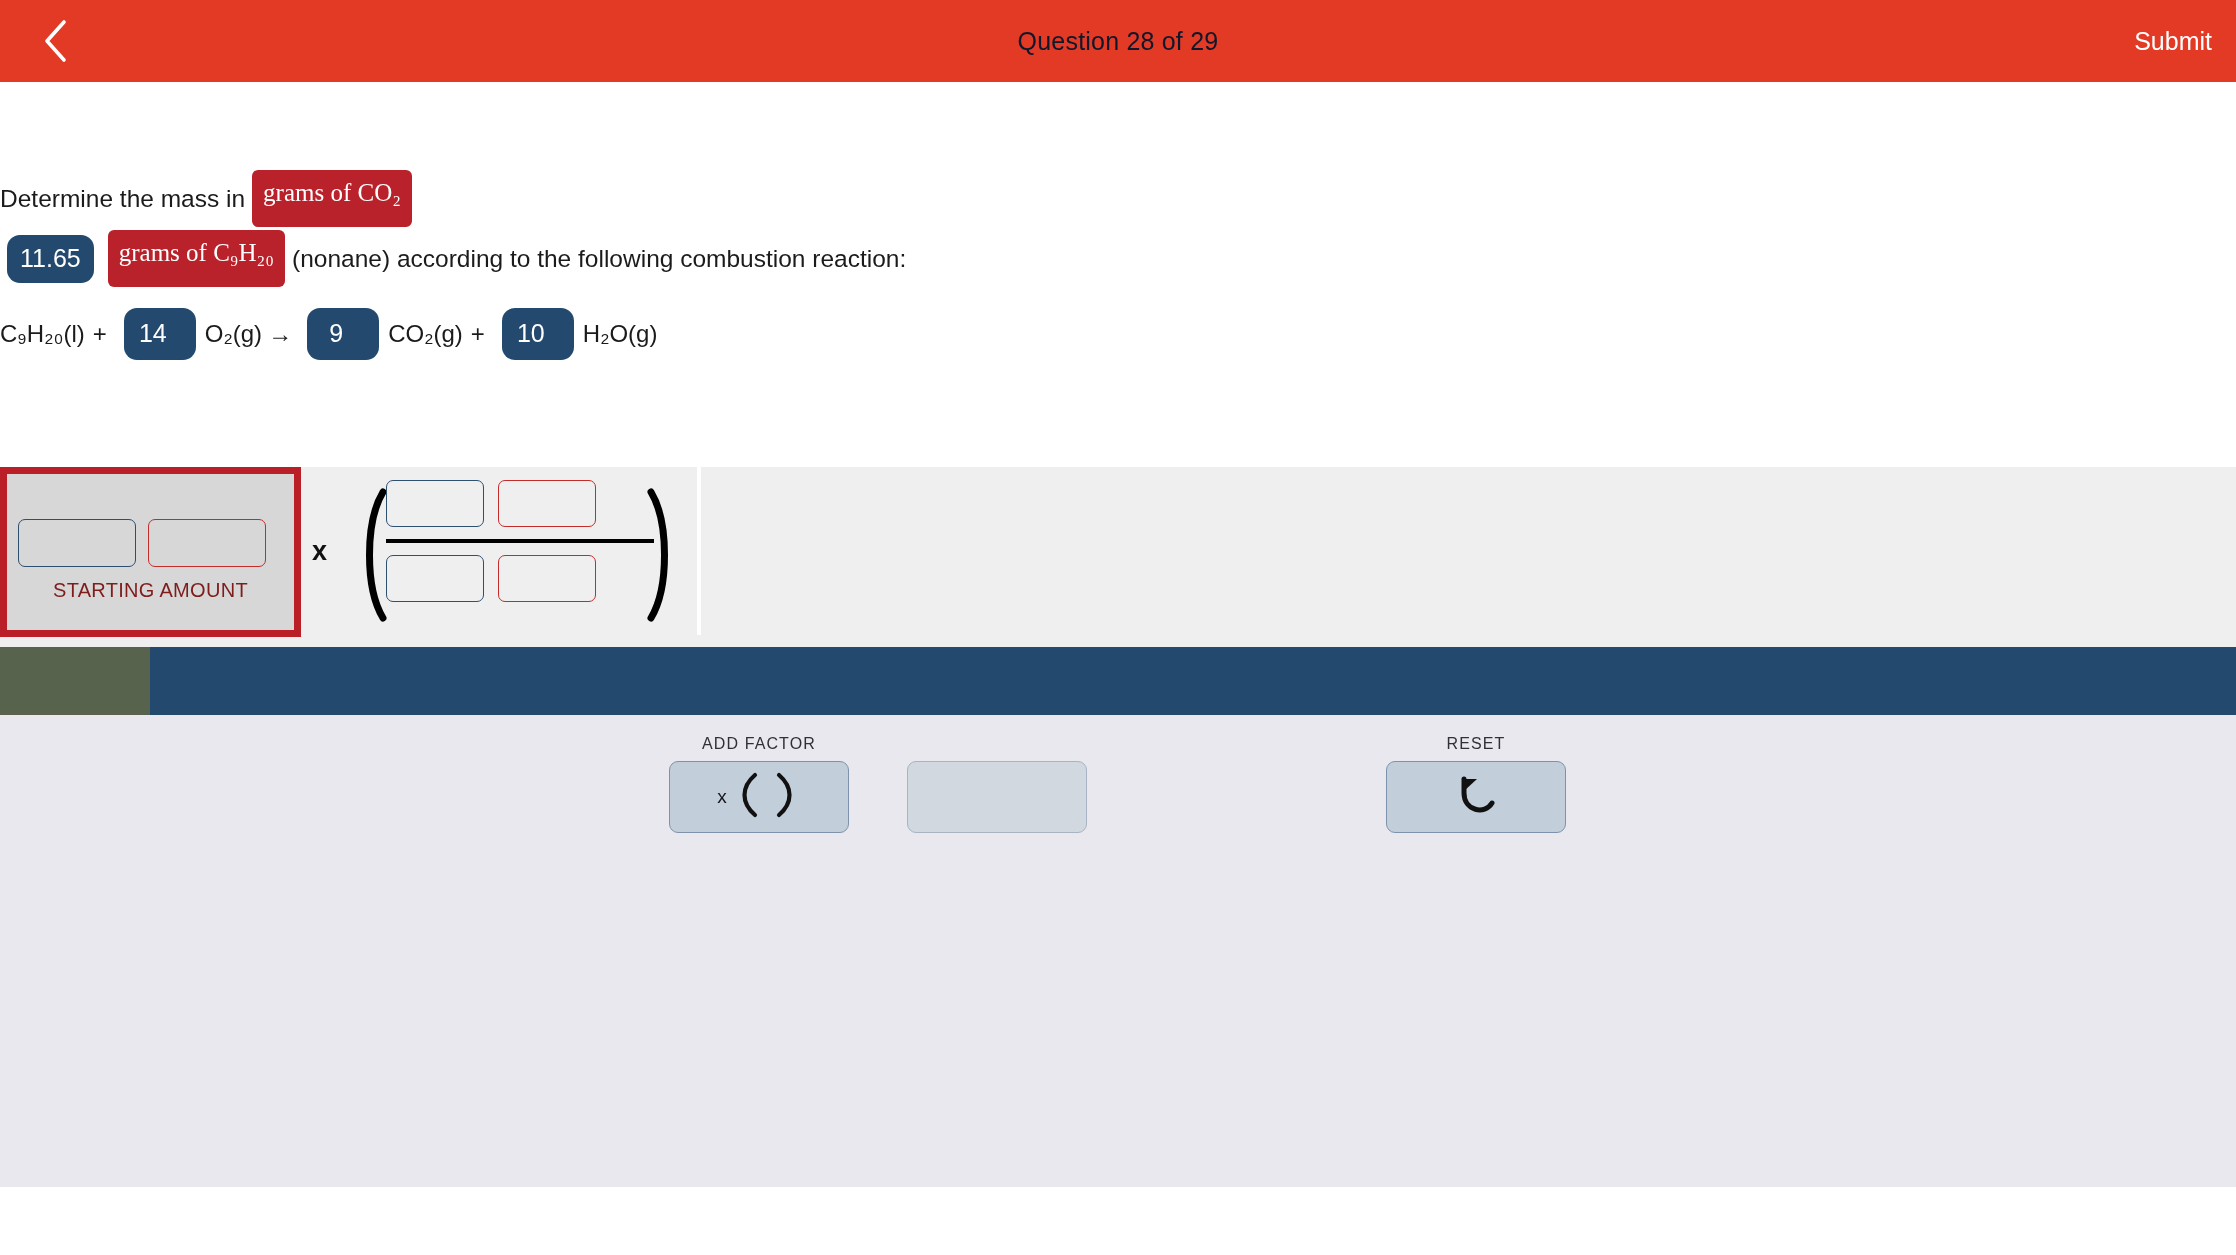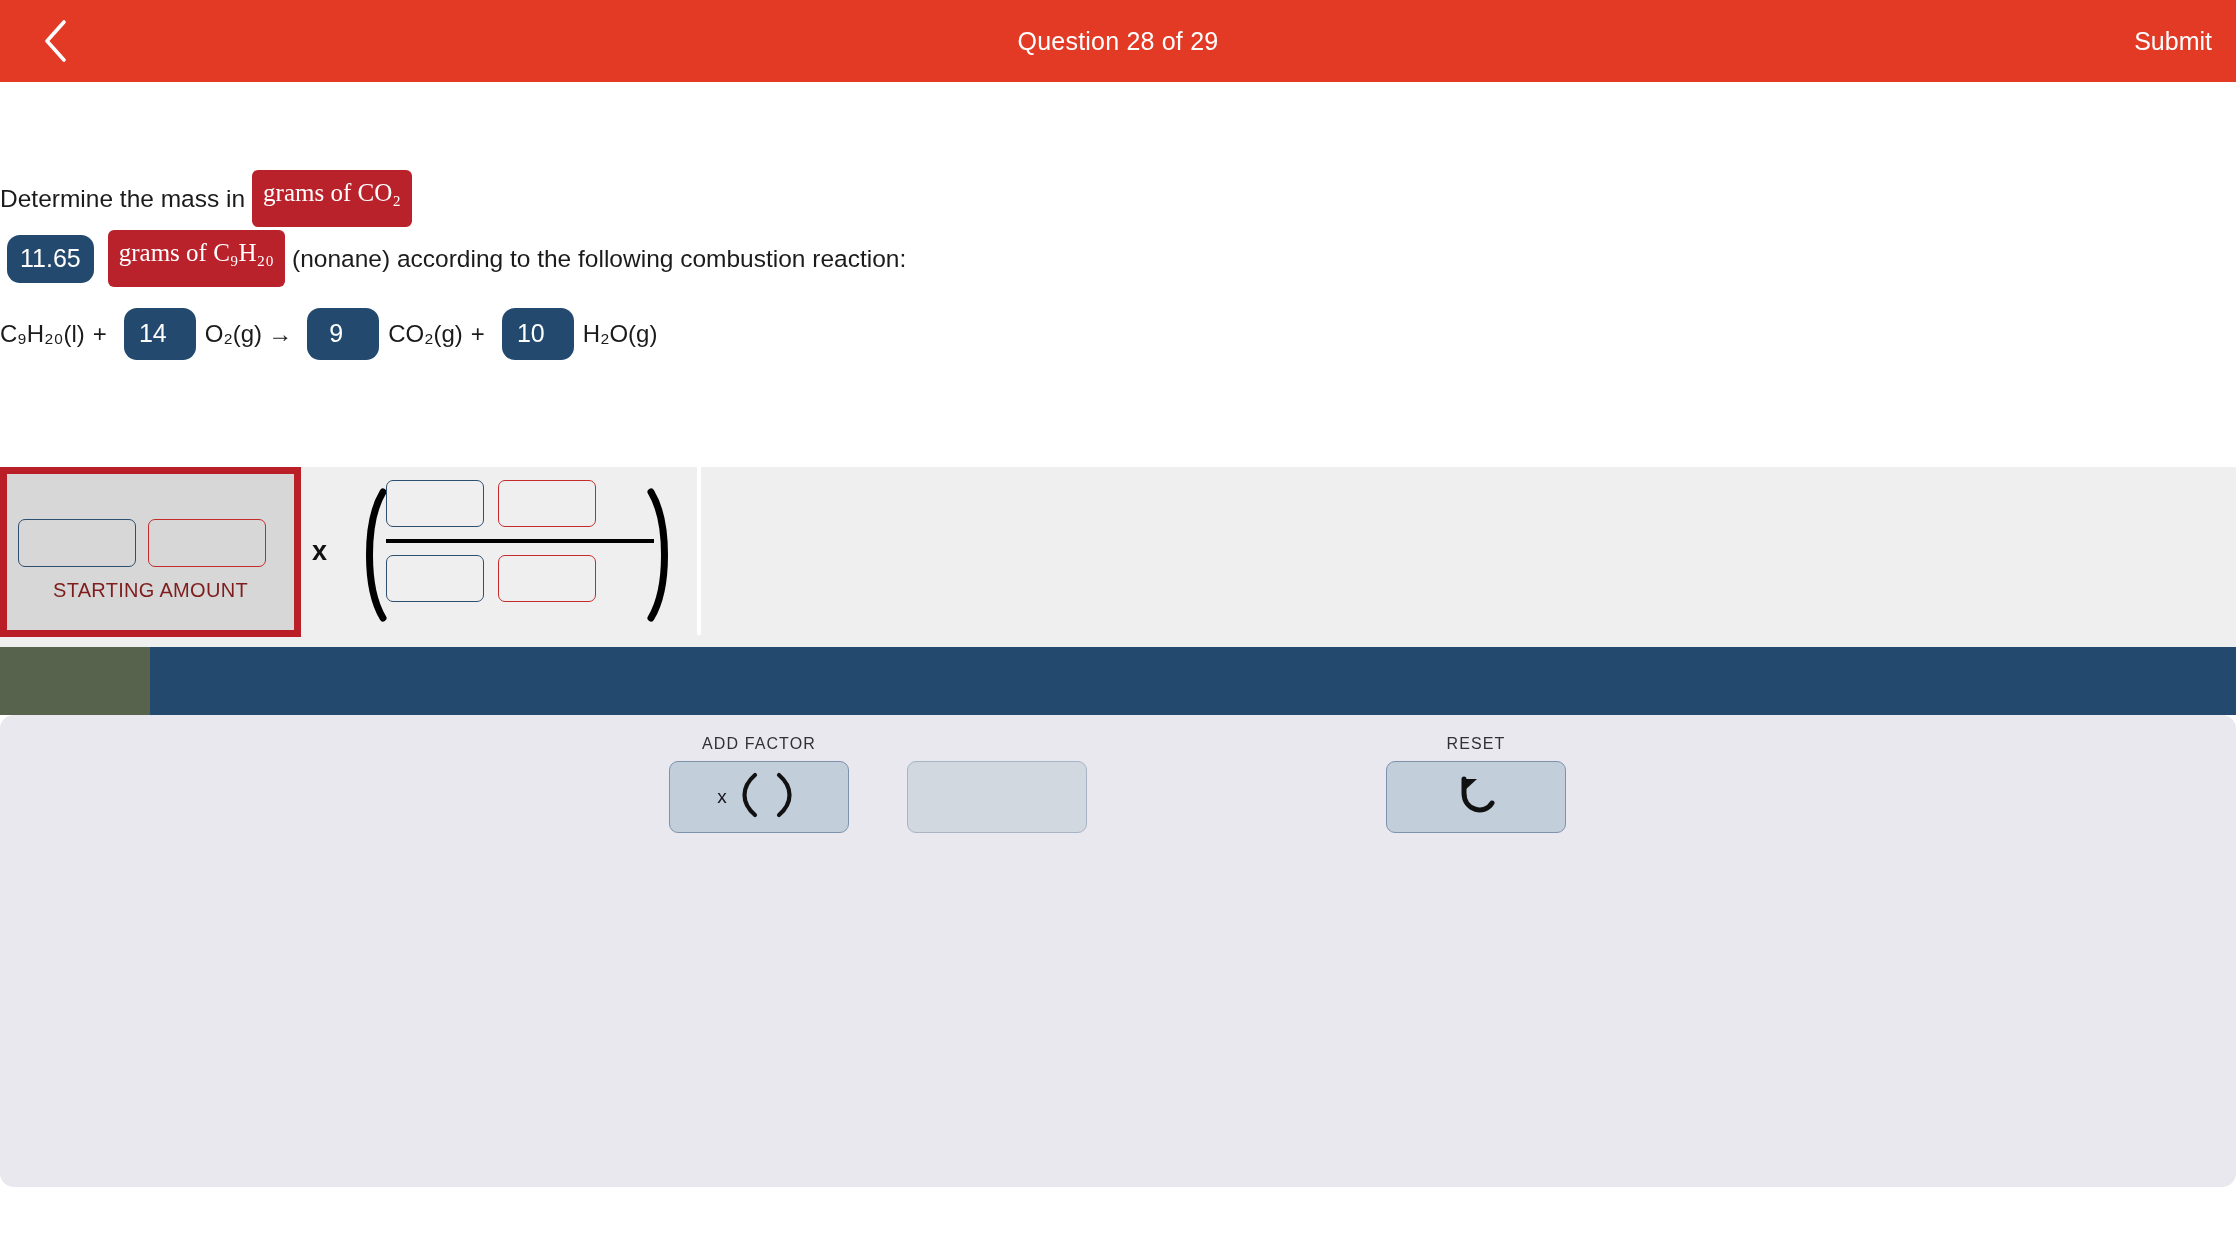--- a/index.html
+++ b/index.html
@@ -33,21 +33,21 @@
     cursor: pointer;
   }
   .back-btn svg { display: block; }
   .topbar-title {
     position: absolute;
     left: 0; top: 0;
     width: 2236px;
     height: 82px;
     line-height: 82px;
     text-align: center;
-    color: #ffffff;
+    color: #0f172a;
     font-size: 25px;
     letter-spacing: .2px;
   }
   .submit-btn {
     position: absolute;
     right: 24px; top: 0;
     height: 82px;
     line-height: 82px;
     color: #ffffff;
     font-size: 25px;
@@ -219,21 +219,20 @@
     background: #23496e;
   }
 
   
   .tool-panel {
     position: absolute;
     left: 0; top: 715px;
     width: 2236px;
     height: 472px;
     background: #e9e8ef;
-    border-radius: 14px;
   }
 
   .tool-row {
     position: absolute;
     left: 0; top: 20px;
     width: 2236px;
     height: 110px;
   }
   .tool-group {
     position: absolute;

